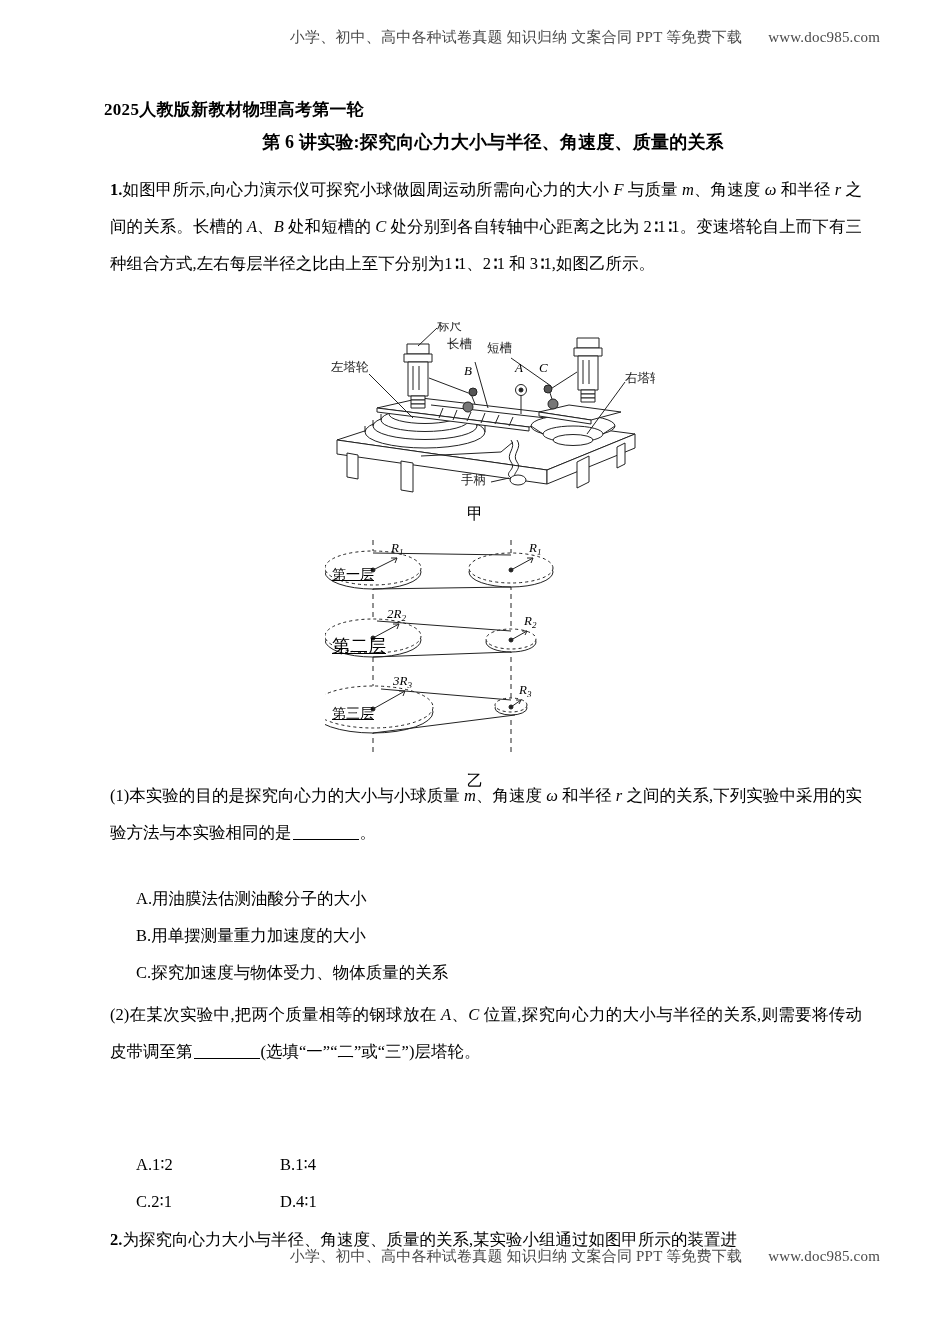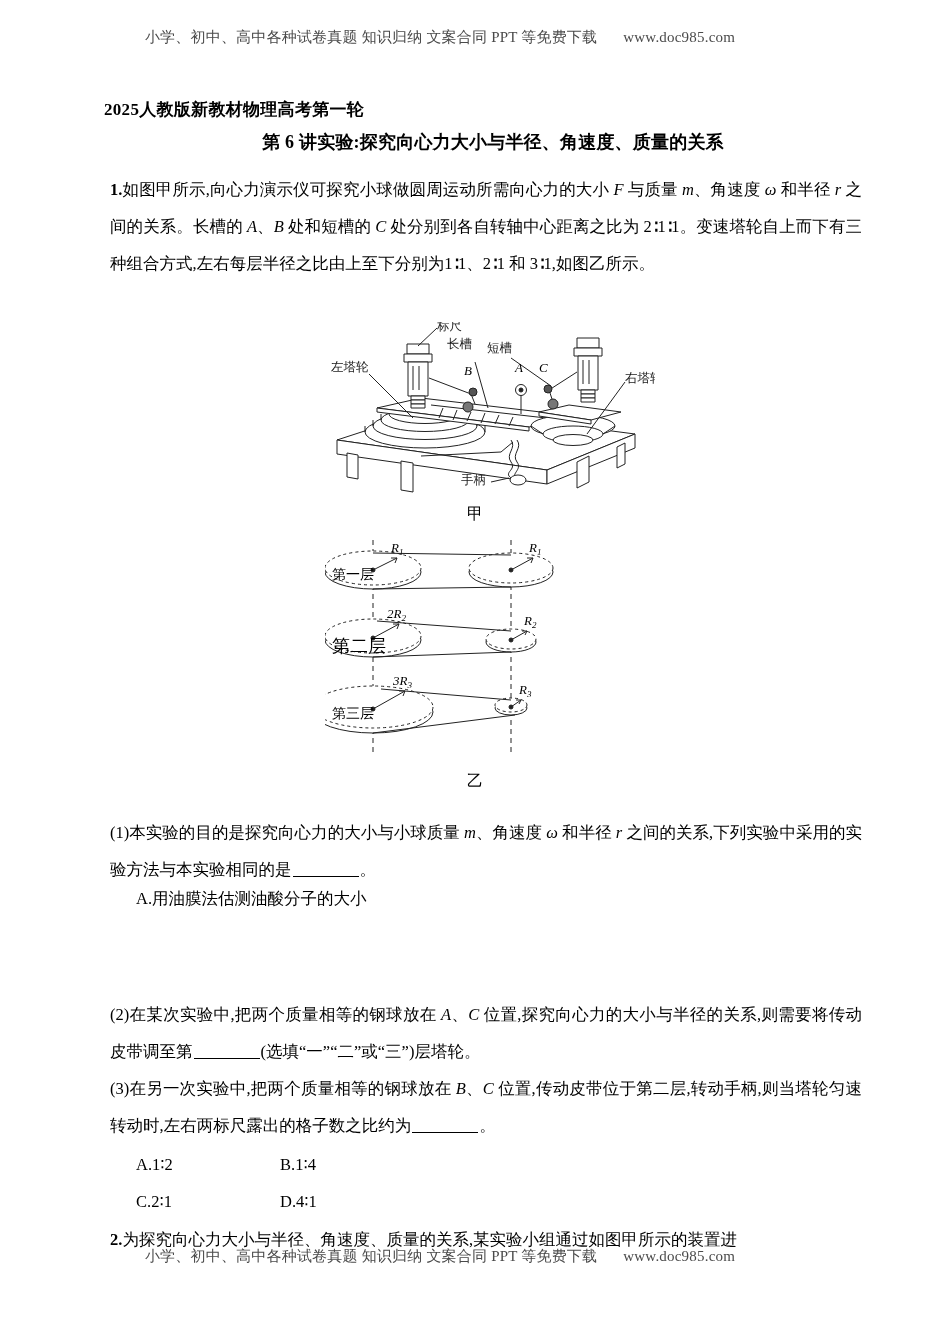--- a/index.html
+++ b/index.html
@@ -18,21 +18,21 @@
   .page {
     position: absolute;
     left: 0; top: 0;
     width: 950px;
     height: 1344px;
   }
   .watermark {
     position: absolute;
     left: 0;
     width: 880px;
-    text-align: center;
+    text-align: right;
     font-size: 15px;
     color: #4a4a4a;
     letter-spacing: 0.2px;
     white-space: nowrap;
   }
   .watermark .url {
     margin-left: 26px;
     font-family: "Liberation Serif", serif;
   }
   .wm-top { top: 28px; }
@@ -108,20 +108,21 @@
   }
   .lbl-cn {
     font-family: "Liberation Sans", sans-serif;
     font-size: 12.5px;
     fill: #1a1a1a;
   }
   .lbl-cn2 {
     font-family: "Liberation Sans", sans-serif;
     font-size: 13.5px;
     fill: #111;
+    text-decoration: underline;
   }
   .sub { font-size: 9px; }
 </style>
 </head>
 <body>
 
 <div class="page">
 
   <div class="watermark wm-top">
     <span>小学、初中、高中各种试卷真题  知识归纳  文案合同  PPT 等免费下载</span><span class="url">www.doc985.com</span>
@@ -295,33 +296,32 @@
   </div>
   <div class="figure" style="left:332px; top:634px;">
     <div class="lbl-cn2" style="font-family:'Liberation Sans',sans-serif; font-size:18px;">第二层</div>
   </div>
   <div class="figure" style="left:332px; top:705px;">
     <div class="lbl-cn2" style="font-family:'Liberation Sans',sans-serif; font-size:14px;">第三层</div>
   </div>
 
   <div class="fig-caption" style="top:771px;">乙</div>
 
-  <div class="body-text" style="top:814px;">
+  <div class="body-text" style="top:777px;">
     <span>(1)本实验的目的是探究向心力的大小与小球质量 </span><span class="it">m</span><span>、角速度 </span><span class="it">ω</span><span> 和半径 </span><span class="it">r</span><span> 之间的关系,下</span><span>列实验中采用的实验方法与本实验相同的是</span><span class="blank"></span><span>。</span>
   </div>
 
   <div class="opt-line" style="top:880px;">A.用油膜法估测油酸分子的大小</div>
+  <div class="opt-line" style="top:917px;">B.用单摆测量重力加速度的大小</div>
+  <div class="opt-line" style="top:954px;">C.探究加速度与物体受力、物体质量的关系</div>
 
   <div class="body-text" style="top:996px;">
     <span>(2)在某次实验中,把两个质量相等的钢球放在 </span><span class="it">A</span><span>、</span><span class="it">C</span><span> 位置,探究向心力的大小与半径的关</span><span>系,则需要将传动皮带调至第</span><span class="blank"></span><span>(选填“一”“二”或“三”)层塔轮。</span>
   </div>
 
-  <div class="body-text" style="top:1070px;">
-    <span>(3)在另一次实验中,把两个质量相等的钢球放在 </span><span class="it">B</span><span>、</span><span class="it">C</span><span> 位置,传动皮带位于第二层,转动手</span><span>柄,则当塔轮匀速转动时,左右两标尺露出的格子数之比约为</span><span class="blank"></span><span>。</span>
-  </div>
 
   <div class="opt-line" style="top:1146px;">A.1∶2</div>
   <div class="opt-line opt-col2" style="top:1146px; left:248px;">B.1∶4</div>
   <div class="opt-line" style="top:1183px;">C.2∶1</div>
   <div class="opt-line opt-col2" style="top:1183px; left:248px;">D.4∶1</div>
 
   <div class="body-text" style="top:1221px;">
     <span class="q-num">2.</span><span>为探究向心力大小与半径、角速度、质量的关系,某实验小组通过如图甲所示的装置进</span>
   </div>
 

